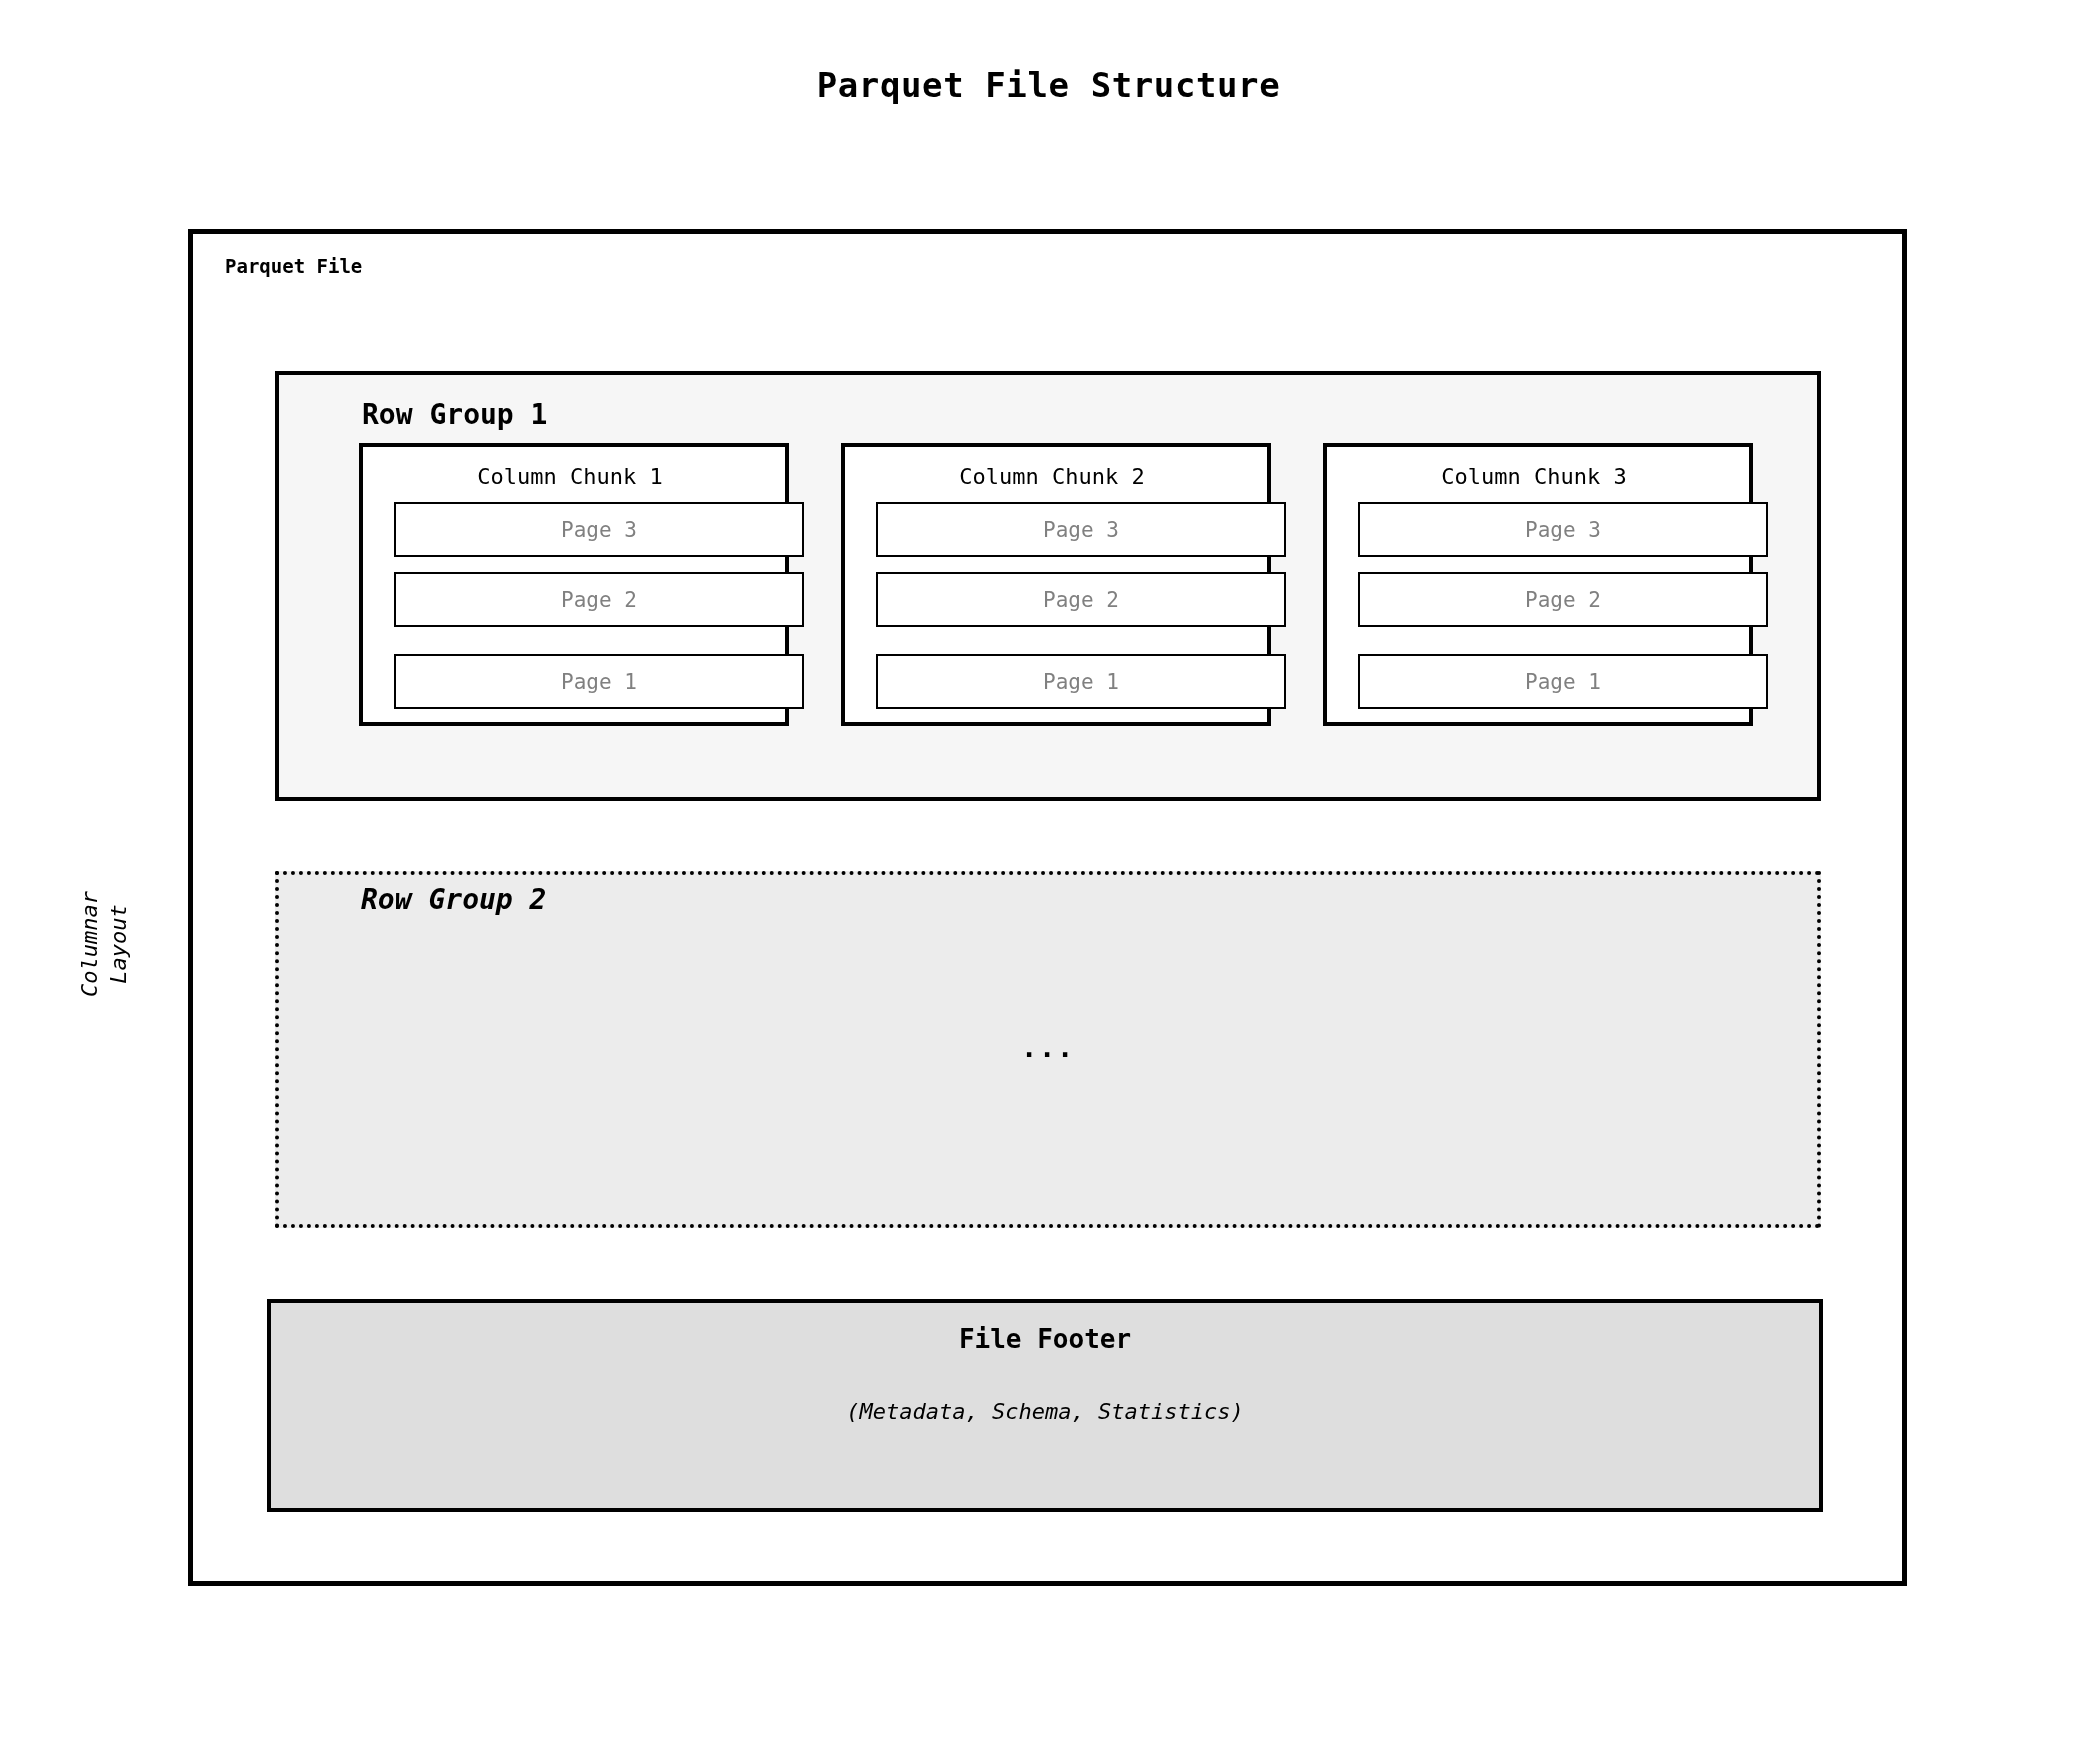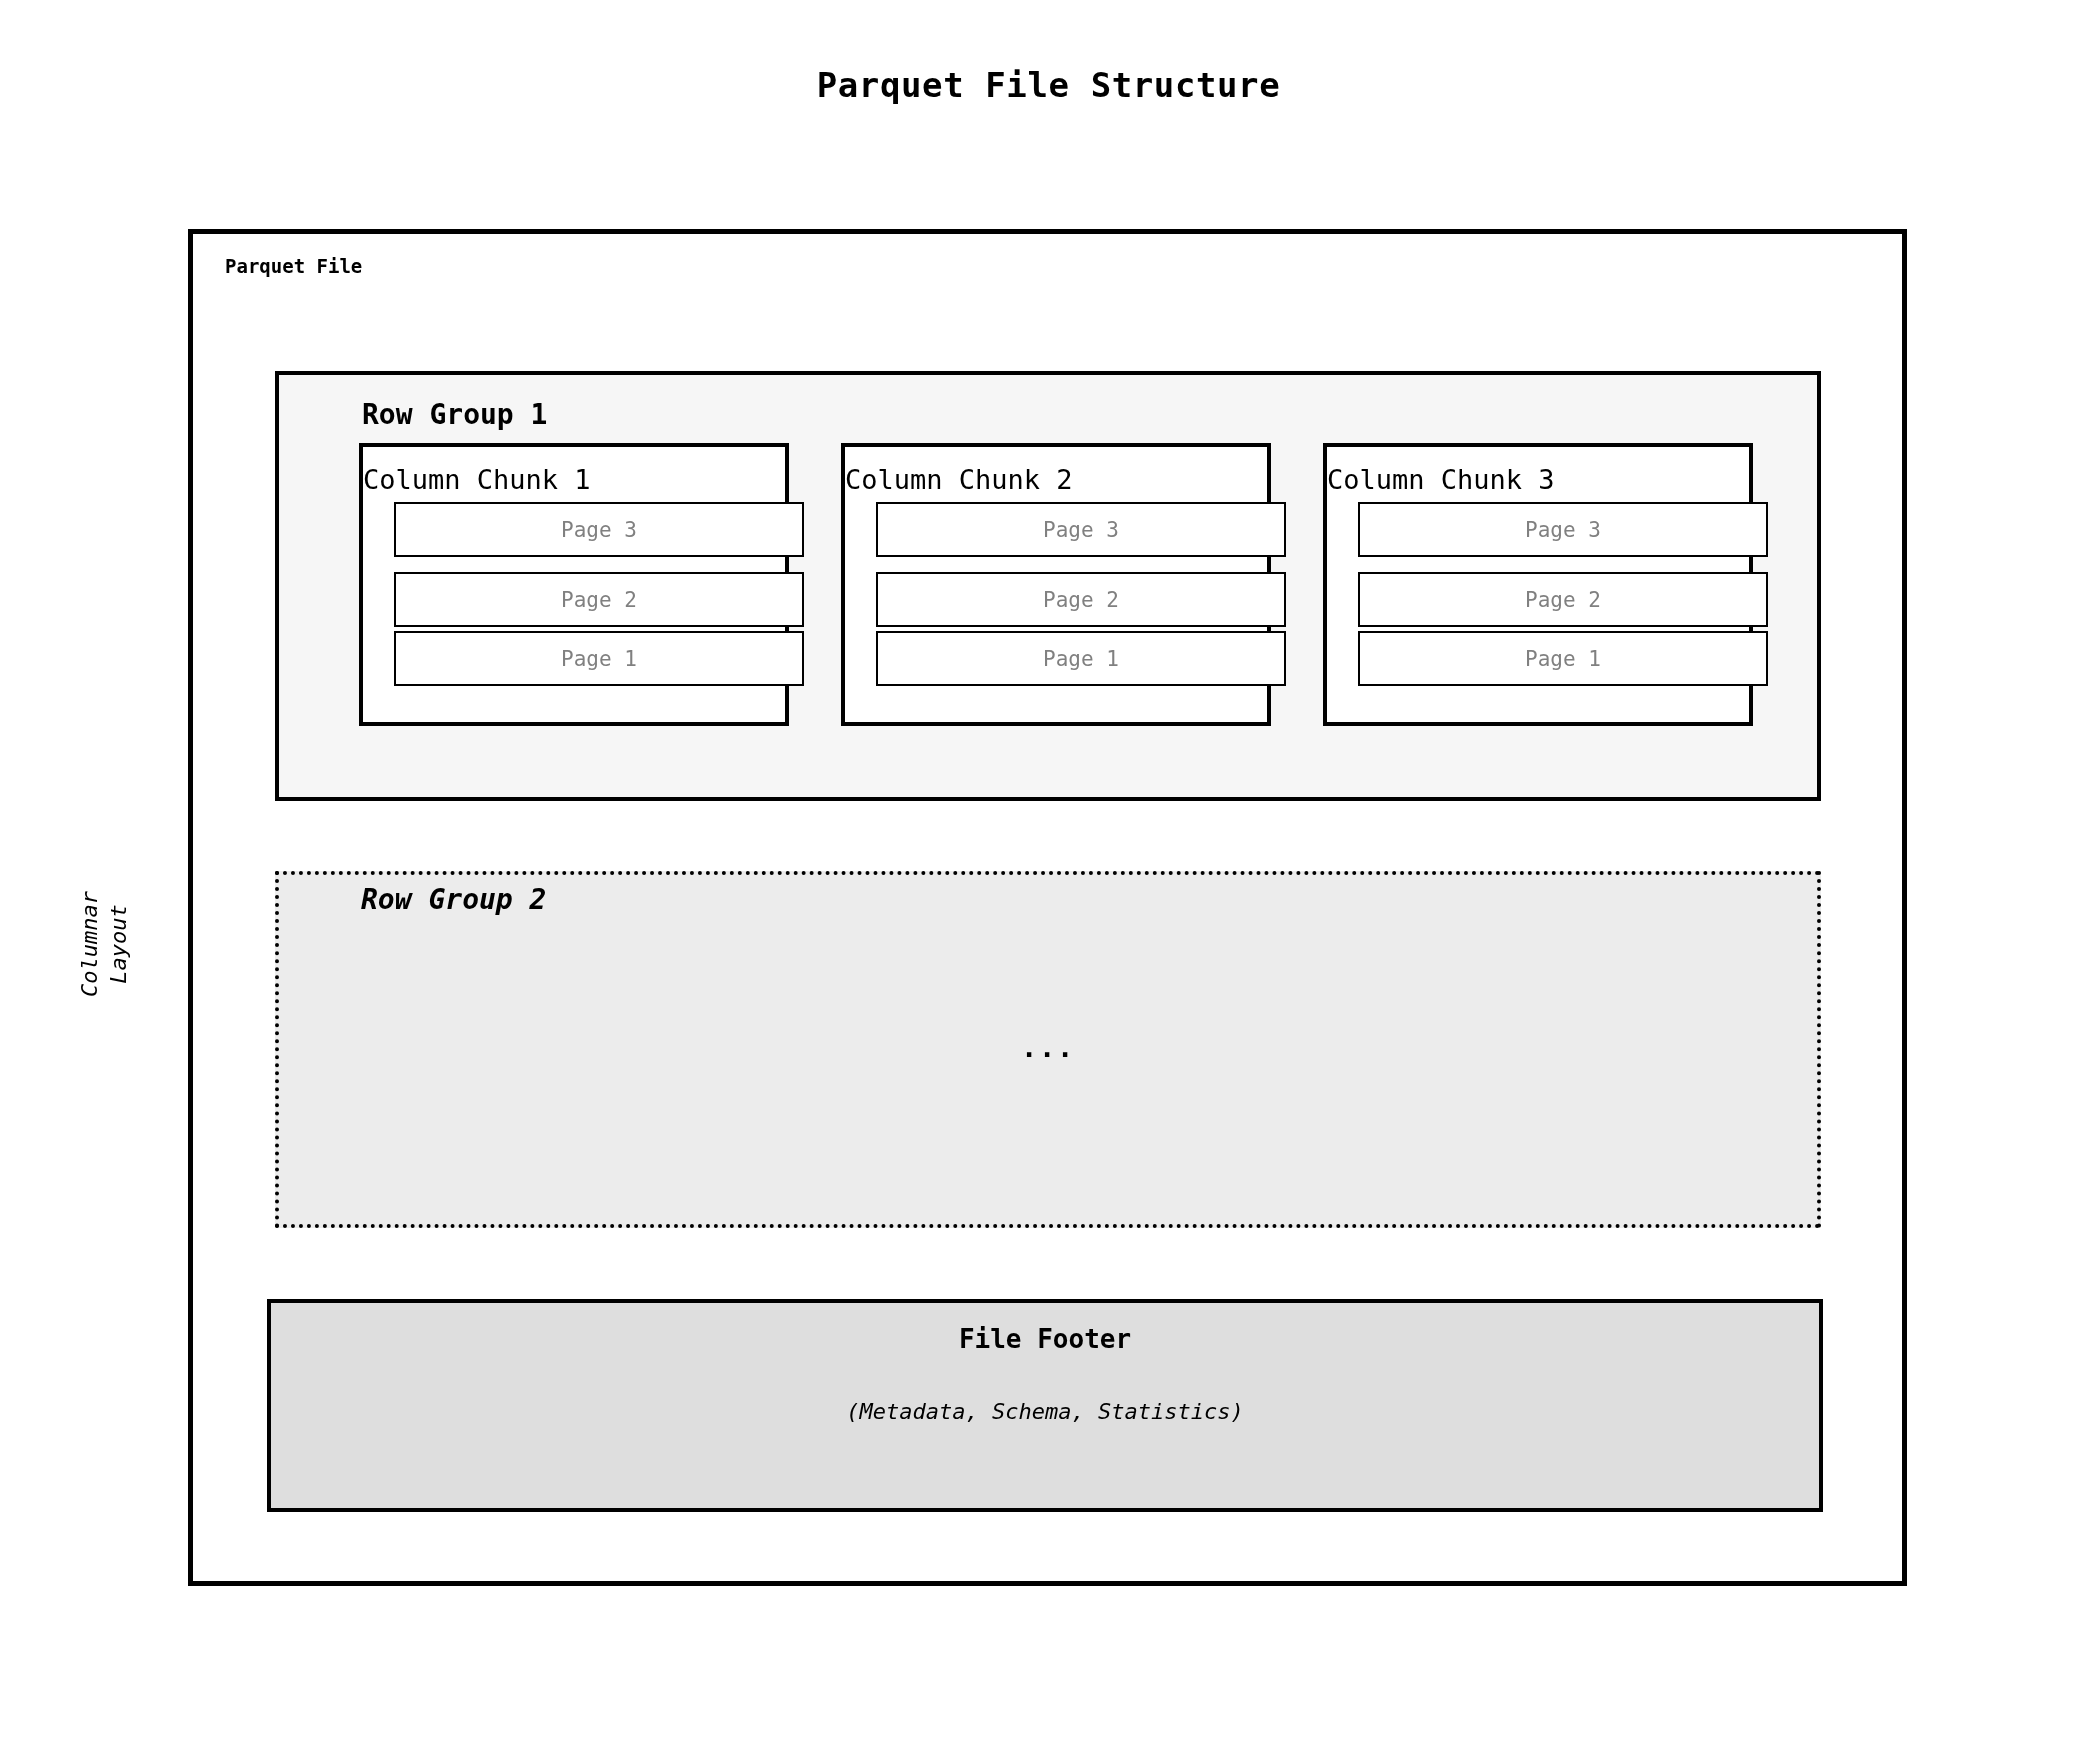--- a/index.html
+++ b/index.html
@@ -56,33 +56,33 @@
     width: 430px; height: 283px;
     border: 4.1px solid var(--border);
     background: #ffffff;
   }
   .chunk-0 { left: 80px; }
   .chunk-1 { left: 562px; }
   .chunk-2 { left: 1044px; }
 
   .chunk-label {
     left: 0; right: 8px; top: 17px;
-    text-align: left;
-    font-size: 27px;
+    text-align: center;
+    font-size: 22px;
   }
   .page-box {
     left: 31px;
     width: 410px; height: 55px;
     border: 2.4px solid var(--border);
     background: #ffffff;
     display: flex; align-items: center; justify-content: center;
   }
   .page-0 { top: 55px; }
   .page-1 { top: 125px; }
-  .page-2 { top: 184px; text-align: right; }
+  .page-2 { top: 207px; text-align: right; }
   .page-label {
     font-size: 21px;
     color: var(--page-text);
   }
 
   .row-group-2 {
     left: 82px; top: 637px;
     width: 1546px; height: 357px;
     border: 4.1px dotted var(--border);
     background: var(--rg2-bg);

